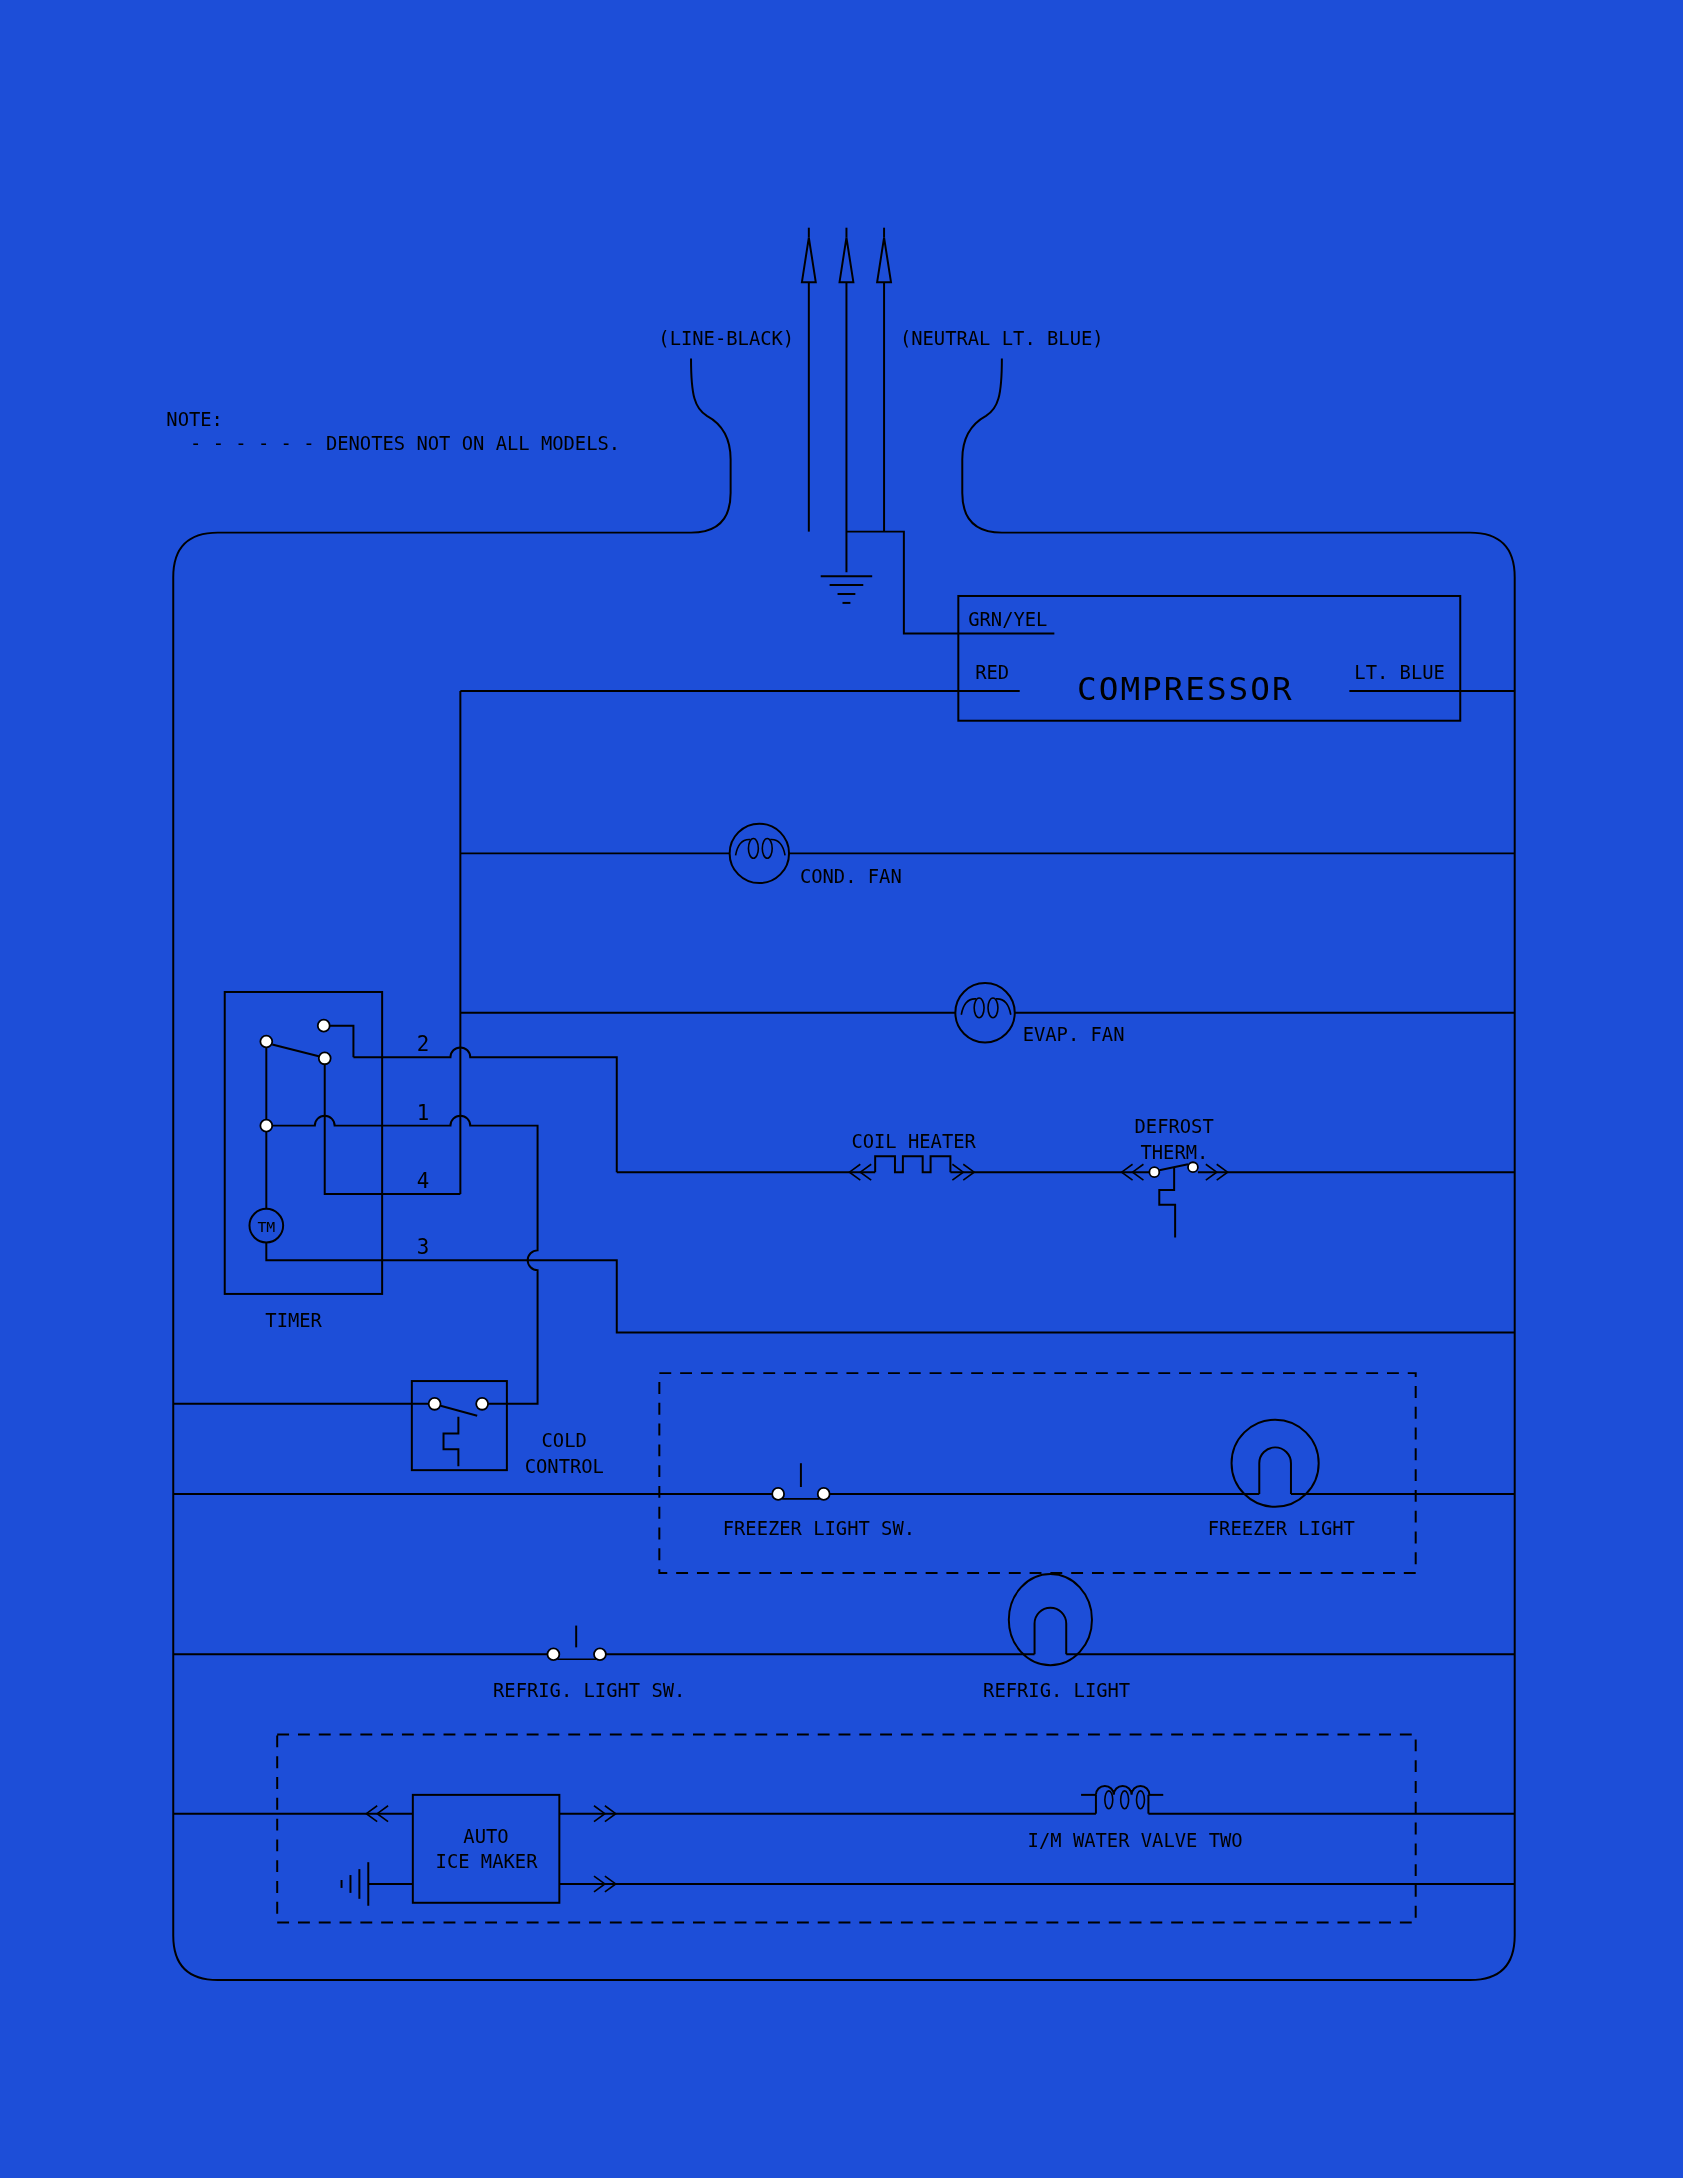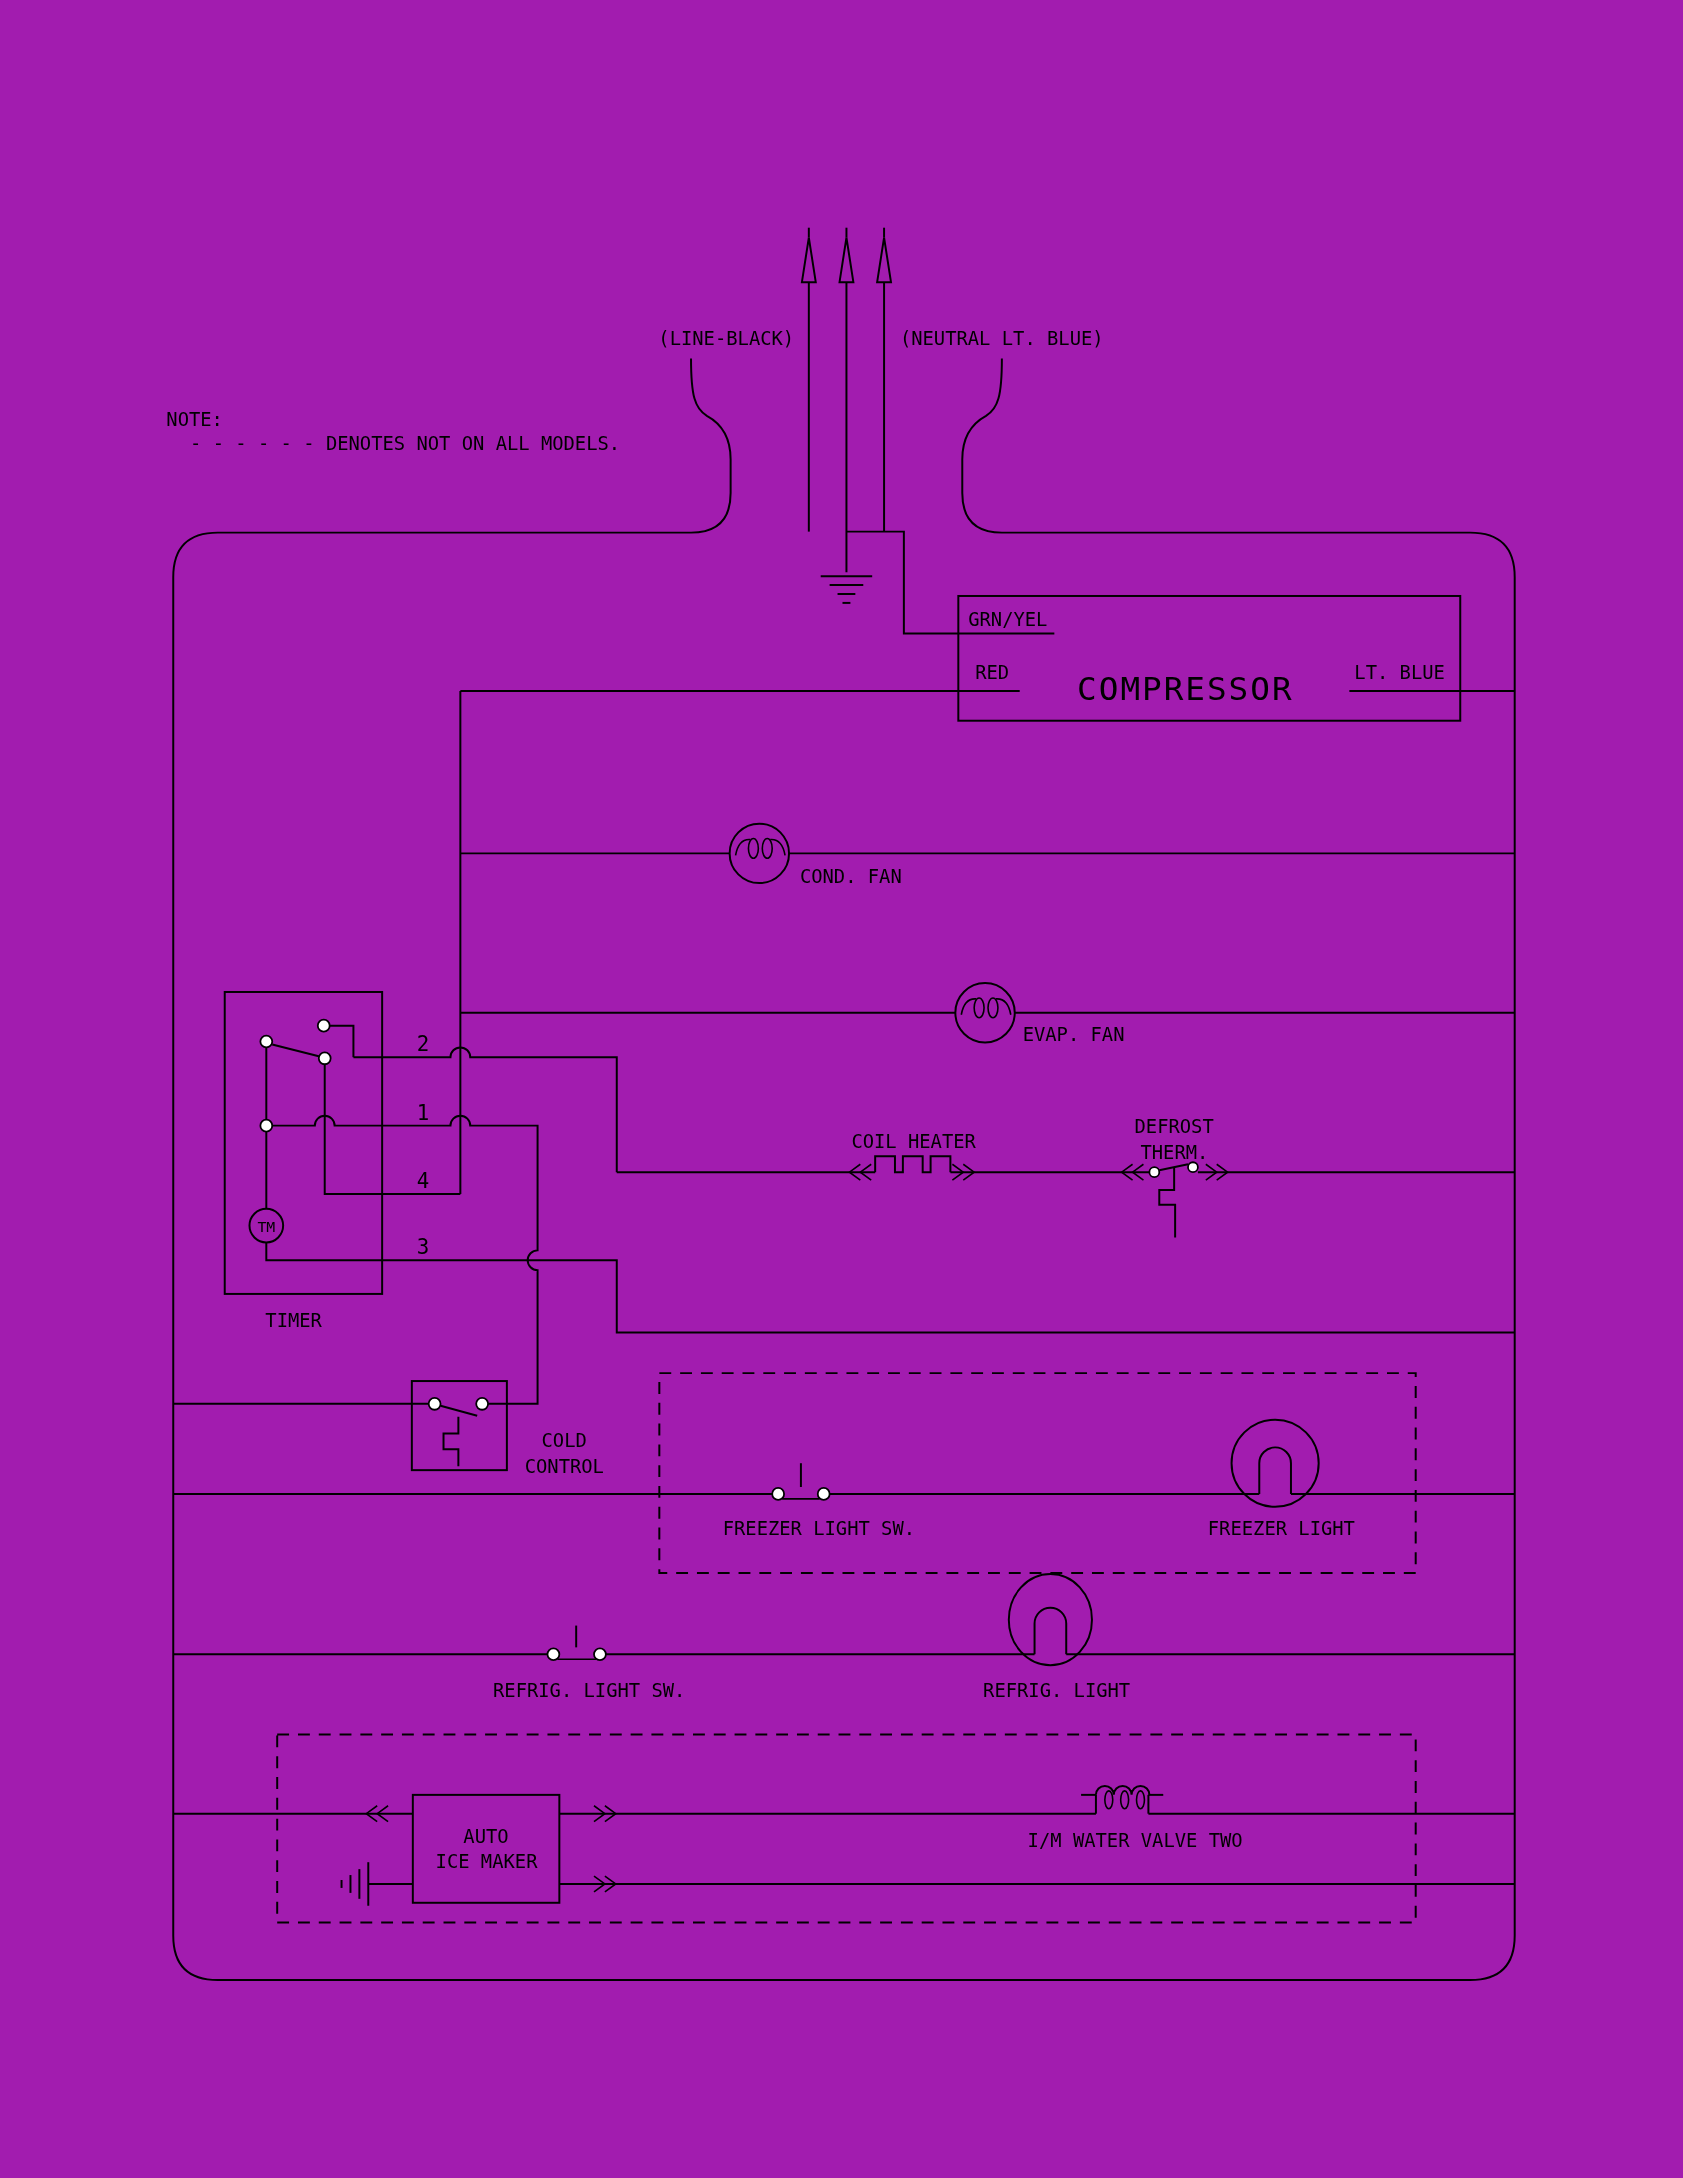--- a/index.html
+++ b/index.html
@@ -1,16 +1,16 @@
 <!DOCTYPE html>
 <html><head>
 <meta charset="utf-8">
 <style>
   html,body{margin:0;padding:0;background:#ffffff;}
-  .page{position:relative;width:1683px;height:2178px;background:#a21caf;font-family:"DejaVu Sans Mono",monospace;}
+  .page{position:relative;width:1683px;height:2178px;background:#1d4ed8;font-family:"DejaVu Sans Mono",monospace;}
   svg{position:absolute;left:0;top:0;}
   .wire{fill:none;stroke:#000;stroke-width:2;}
   .wire-thin{fill:none;stroke:#000;stroke-width:1.6;}
   .dashedbox{fill:none;stroke:#000;stroke-width:2;stroke-dasharray:12 9;}
   .node{fill:#fff;stroke:#000;stroke-width:1.8;}
   text{fill:#000;stroke:none;font-family:"DejaVu Sans Mono",monospace;}
   .lbl{font-size:19px;}
   .num{font-size:21px;}
   .big{font-size:33px;letter-spacing:2px;}
   .tm{font-size:15px;}

